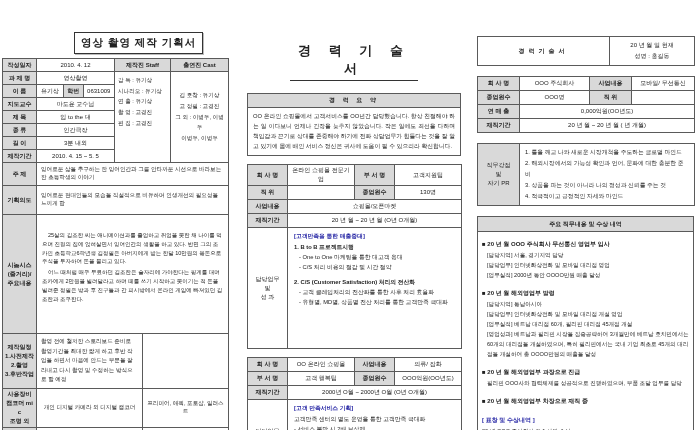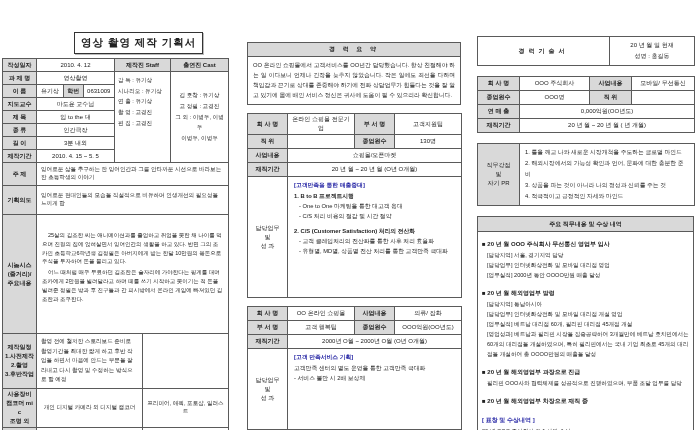--- a/index.html
+++ b/index.html
@@ -158,20 +158,21 @@
       <td class="lbl pre" style="height:24px;">예  상
 제 작 비</td>
       <td style="font-size:5.6px;padding-left:4px;">2만원 이내</td>
       <td></td>
     </tr>
   </tbody>
     </table>
 </div>
 
 <div class="page" id="pM">
+  <div class="pm-title">경 력 기 술 서</div>
 
   <table class="t">
     <tbody>
         <tr>
       <td class="lbl" style="height:11px;letter-spacing:3px;">경 력 요 약</td>
     </tr>
     <tr>
       <td class="just" style="font-size:5.8px;padding:4px 5px;">OO 온라인 쇼핑몰에서 고객서비스를 OO년간 담당했습니다. 항상 친절해야 하는 일 이다보니 언제나 긴장을 늦추지 않았습니다. 작은 일에도 최선을 다하며 책임감과 끈기로 상대를 존중해야 하기에 전화 상담업무가 힘들다는 것을 잘 알고 있기에 몸에 배인 서비스 정신은 귀사에 도움이 될 수 있으리라 확신합니다.</td>
     </tr>
   </tbody>

